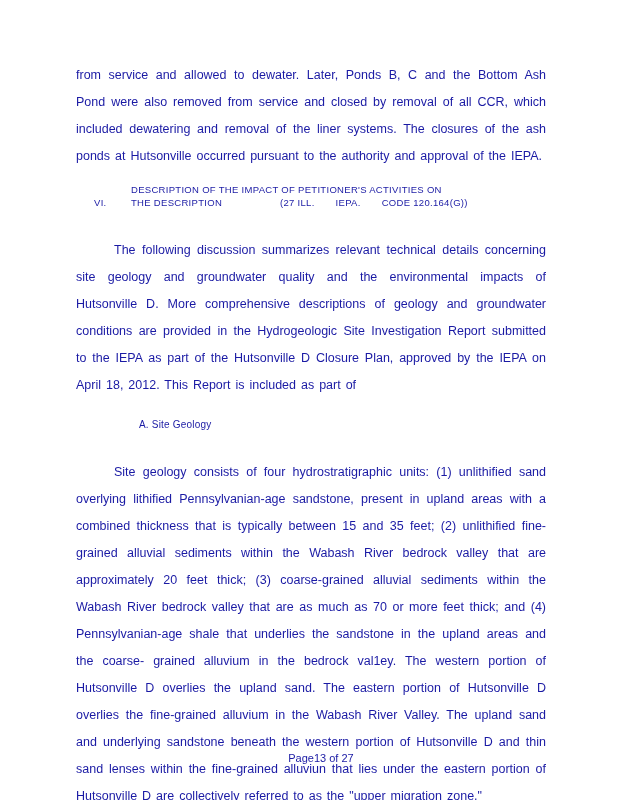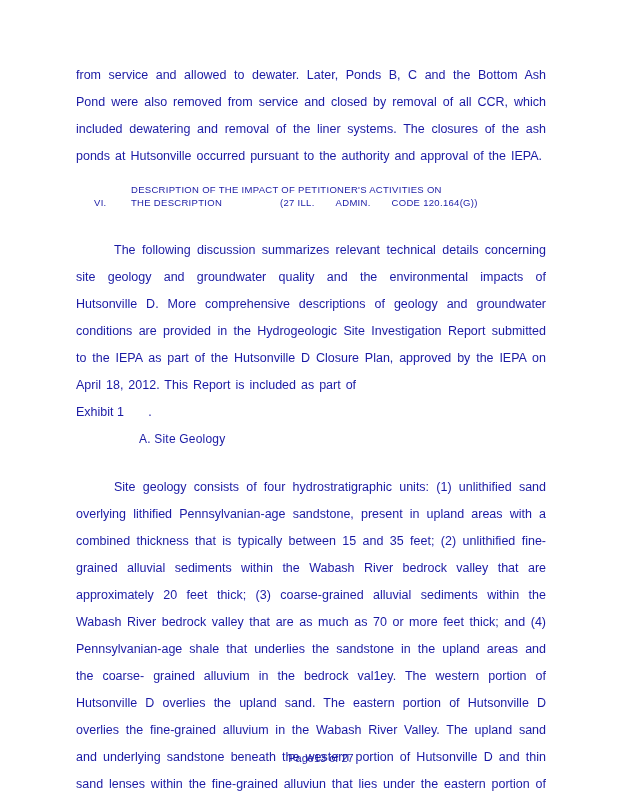--- a/index.html
+++ b/index.html
@@ -40,22 +40,22 @@
   .heading-text { flex: 1; }
   .heading-line2 span { display: inline-block; }
   .gap-lg { margin-right: 55px; }
   .gap-md { margin-right: 18px; }
   .exhibit-line {
     font-size: 12.5px;
     line-height: 27px;
     white-space: pre;
   }
   .subsection-heading {
-    margin: 7px 0 1px 63px;
-    font-size: 12px;
+    margin: 19px 0 1px 63px;
+    font-size: 10px;
     line-height: 13px;
     letter-spacing: 0.2px;
   }
   .para-group { margin-top: 8px; }
   .footer {
     position: absolute;
     bottom: 36px;
     left: 12px;
     width: 100%;
     text-align: center;
@@ -70,29 +70,28 @@
 
     <p class="body">from service and allowed to dewater.  Later, Ponds B, C and the Bottom Ash Pond were also removed from service and closed by removal of all CCR, which included dewatering and removal of the liner systems.  The closures of the ash ponds at Hutsonville occurred pursuant to the authority and approval of the IEPA.</p>
 
     <div class="section-heading">
       <span class="heading-num">VI.</span>
       <span class="heading-text">
         <span>DESCRIPTION OF THE IMPACT OF PETITIONER'S ACTIVITIES ON</span><br>
         <span class="heading-line2">
           <span class="gap-lg">THE DESCRIPTION</span>
           <span class="gap-md">(27 ILL.</span>
-          <span class="gap-md">ADMIN.</span>
+          <span class="gap-md">IEPA.</span>
           <span>CODE 120.164(G))</span>
         </span>
       </span>
     </div>
 
     <div class="para-group">
       <p class="body indent">The following discussion summarizes relevant technical details concerning site geology and groundwater quality and the environmental impacts of Hutsonville D. More comprehensive descriptions of geology and groundwater conditions are provided in the Hydrogeologic Site Investigation Report submitted to the IEPA as part of the Hutsonville D Closure Plan, approved by the IEPA on April 18, 2012. This Report is included as part of</p>
-      <div class="exhibit-line">Exhibit 1       .</div>
     </div>
 
     <div class="subsection-heading">A.   Site Geology</div>
 
     <div class="para-group">
       <p class="body indent">Site geology consists of four hydrostratigraphic units: (1) unlithified sand overlying lithified Pennsylvanian-age sandstone, present in upland areas with a combined thickness that is typically between 15 and 35 feet; (2) unlithified fine-grained alluvial sediments within the Wabash River bedrock valley that are approximately 20 feet thick; (3) coarse-grained alluvial sediments within the Wabash River bedrock valley that are as much as 70 or more feet thick; and (4) Pennsylvanian-age shale that underlies the sandstone in the upland areas and the coarse- grained alluvium in the bedrock val1ey. The western portion of Hutsonville D overlies the upland sand. The eastern portion of Hutsonville D overlies the fine-grained alluvium in the Wabash River Valley. The upland sand and underlying sandstone beneath the western portion of Hutsonville D and thin sand lenses within the fine-grained alluviun that lies under the eastern portion of Hutsonville D are collectively referred to as the "upper migration zone."</p>
     </div>
 
   </div>
 

